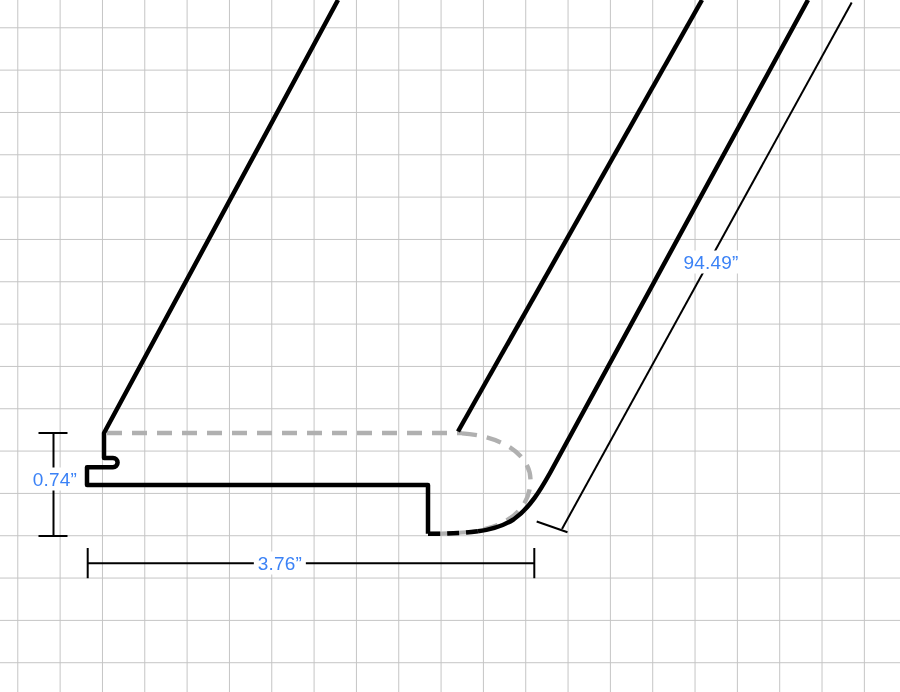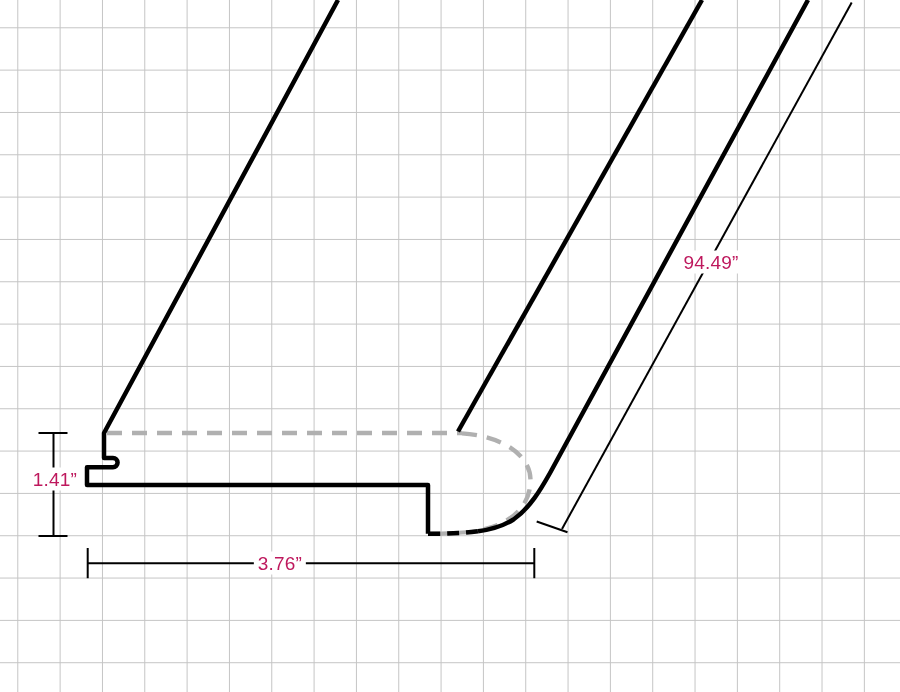--- a/index.html
+++ b/index.html
@@ -22,21 +22,21 @@
     background-position: 17.3px 27.3px;
   }
   #drawing-svg {
     position: absolute;
     inset: 0;
   }
   .dim-label {
     position: absolute;
     transform: translate(-50%, -50%);
     background: #ffffff;
-    color: #be185d;
+    color: #3b82f6;
     font-size: 19px;
     line-height: 1;
     padding: 2px 4px;
     white-space: nowrap;
     letter-spacing: 0.2px;
   }
 </style>
 </head>
 <body>
 
@@ -72,19 +72,19 @@
         <path d="M534.3,548 V578.2"></path>
       </g>
 
       <g>
         <path d="M851.7,2.5 L562,529"></path>
         <path d="M536.7,521.5 L567.5,532.3"></path>
       </g>
     </g>
   </svg>
 
-  <div class="dim-label" style="left:55px; top:478.5px;">1.41”</div>
+  <div class="dim-label" style="left:55px; top:478.5px;">0.74”</div>
 
   <div class="dim-label" style="left:280px; top:562.5px;">3.76”</div>
 
   <div class="dim-label" style="left:711px; top:261.5px;">94.49”</div>
 
 </div>
 
 </body></html>

